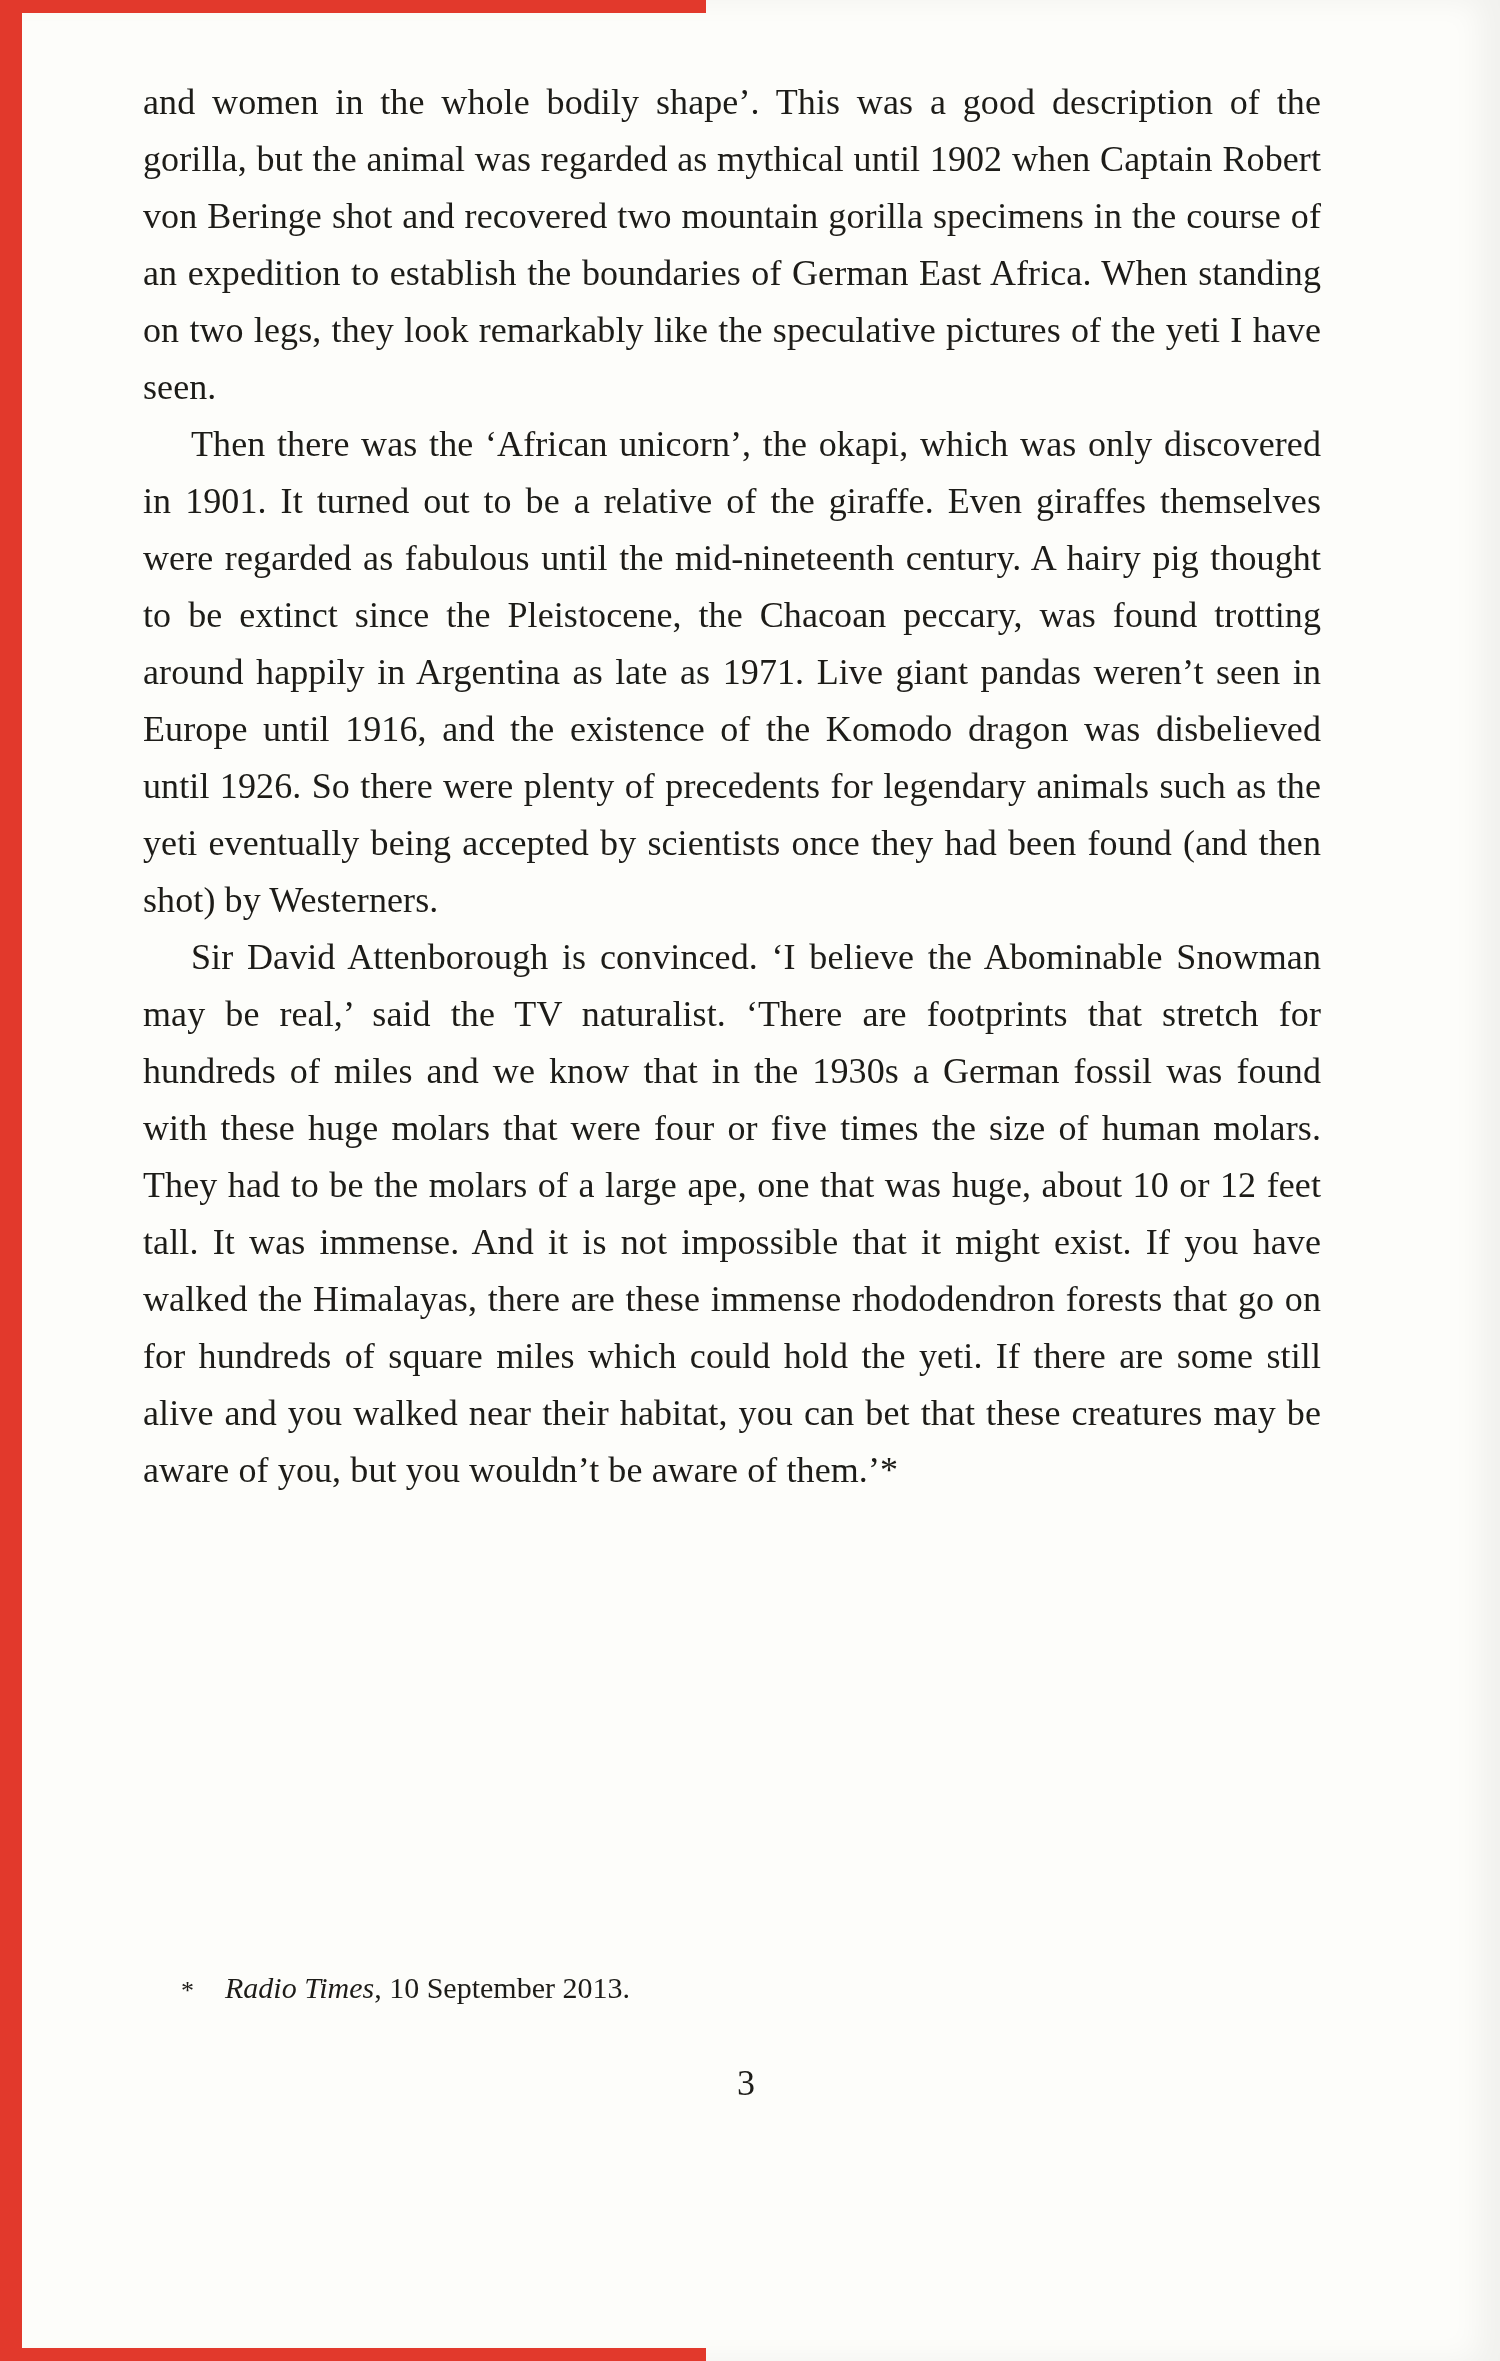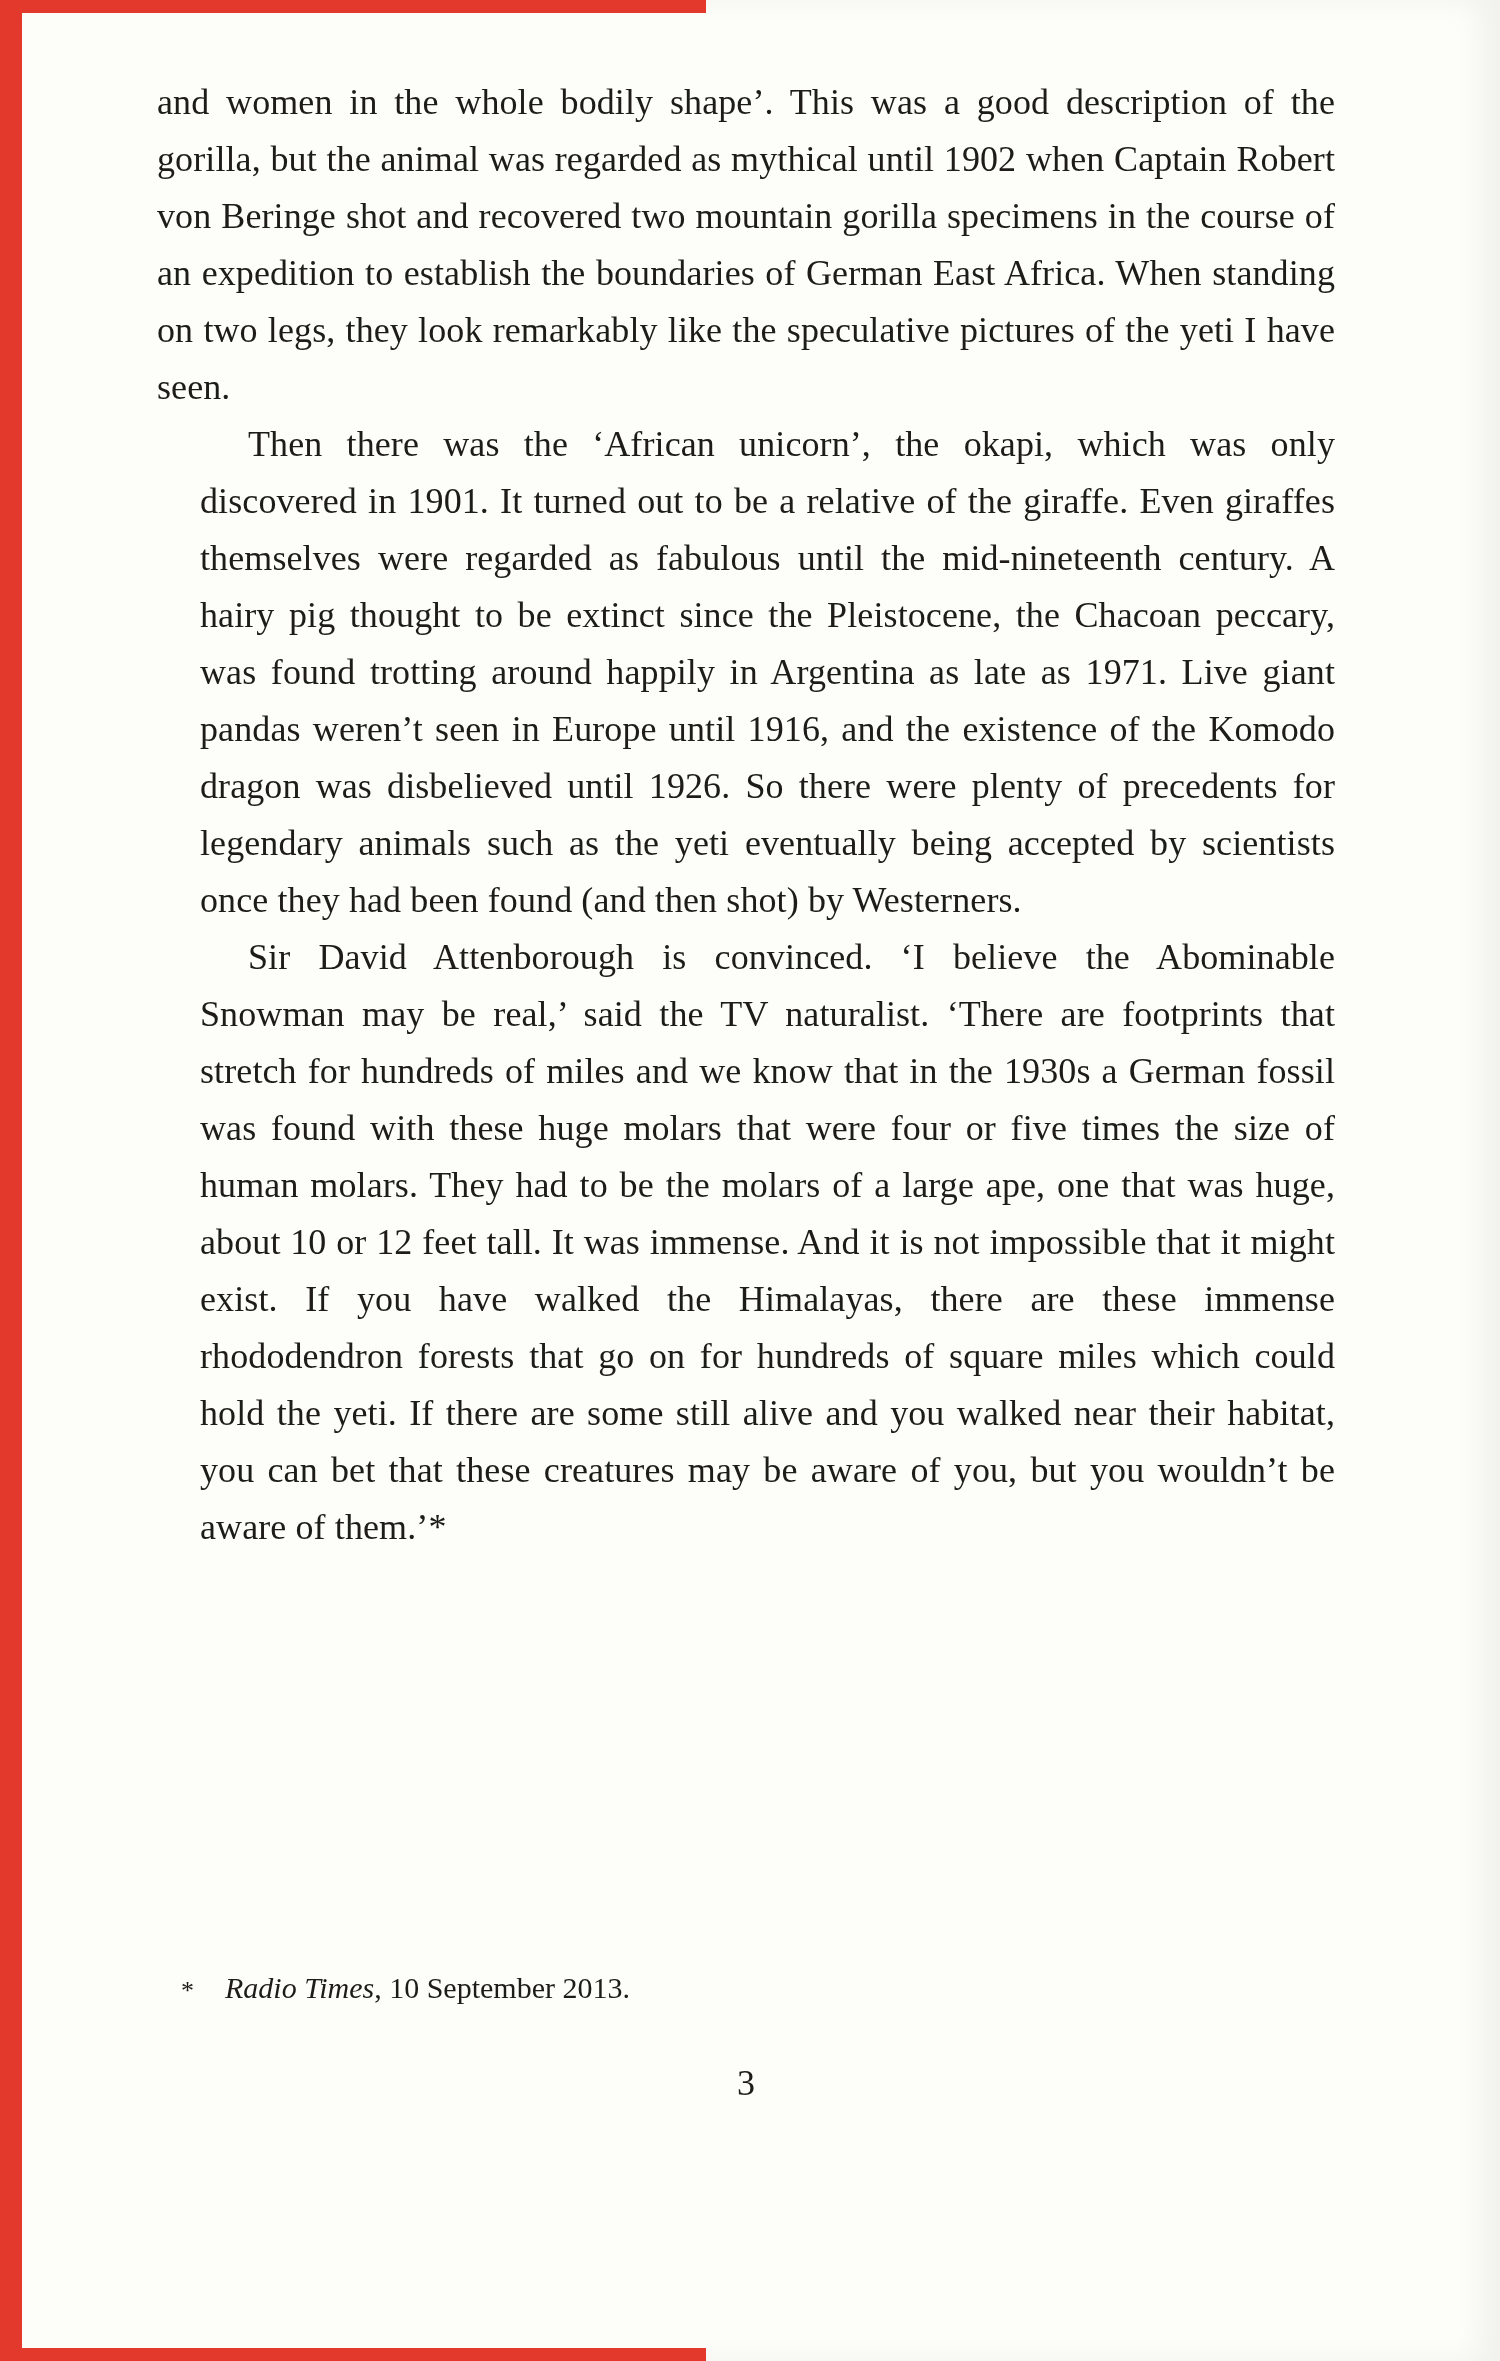--- a/index.html
+++ b/index.html
@@ -30,34 +30,33 @@
     background: var(--accent-red, #e2392c);
   }
   .edge-bottom {
     position: absolute;
     left: 0; bottom: 0;
     width: 706px; height: 13px;
     background: var(--accent-red, #e2392c);
   }
   .text-block {
     position: absolute;
-    left: 157px;
+    left: 143px;
     top: 74px;
     width: 1178px;
   }
   .text-block p {
     margin: 0;
     font-size: 36px;
     line-height: 57px;
     text-align: justify;
     letter-spacing: 0.1px;
   }
   .text-block p.indent {
     text-indent: 48px;
-    margin-left: 43px;
   }
   .footnote {
     position: absolute;
     left: 157px;
     top: 1968px;
     width: 1178px;
     font-size: 30px;
     line-height: 40px;
     margin-left: 24px;
   }

